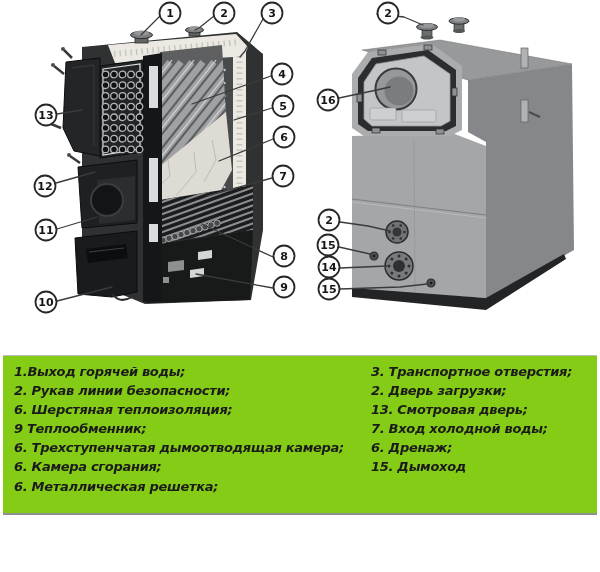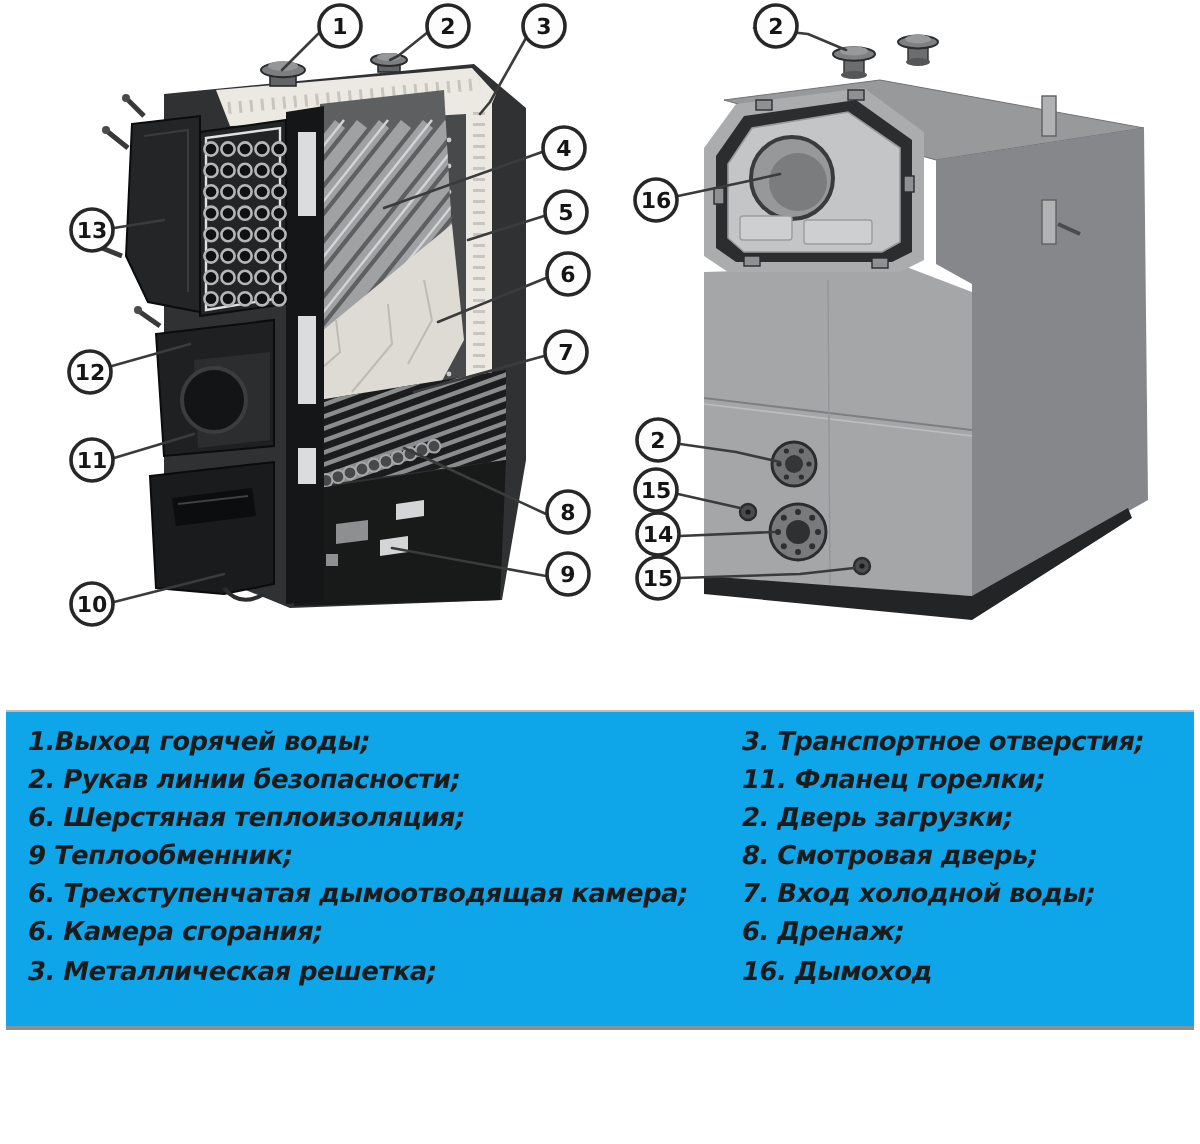--- a/index.html
+++ b/index.html
@@ -5,21 +5,21 @@
   html,body{margin:0;padding:0;background:#fff;}
   .stage{position:relative;width:600px;height:572px;background:#ffffff;overflow:hidden;
          font-family:"DejaVu Sans",sans-serif;}
   .stage svg{position:absolute;left:0;top:0;display:block;}
   
   .co{fill:#fdfdfd;stroke:#272727;stroke-width:1.8;}
   .con{font:bold 11px "DejaVu Sans",sans-serif;text-anchor:middle;fill:#151515;}
   .leader{fill:none;stroke:#3b3b3b;stroke-width:1.3;stroke-linecap:round;stroke-linejoin:round;}
   
   .legend{position:absolute;left:3px;top:355px;width:594px;height:160px;box-sizing:border-box;
-          background:#0ea5e9;border-top:1px solid #bdbdbd;border-bottom:2px solid #8f8f8f;
+          background:#84cc16;border-top:1px solid #bdbdbd;border-bottom:2px solid #8f8f8f;
           display:flex;padding:6px 0 0 11px;}
   .legend .col{display:flex;flex-direction:column;}
   .legend .col-left{width:357px;flex:none;}
   .legend .col-right{flex:1;min-width:0;}
   .legend-item{font:italic bold 13px/19.1px "DejaVu Sans",sans-serif;color:#1b1b1b;
                letter-spacing:-0.3px;white-space:nowrap;}
 </style>
 </head>
 <body>
 
@@ -380,26 +380,25 @@
   </svg>
 
   <div class="legend">
     <div class="col col-left">
       <div class="legend-item">1.Выход горячей воды;</div>
       <div class="legend-item">2. Рукав линии безопасности;</div>
       <div class="legend-item">6. Шерстяная теплоизоляция;</div>
       <div class="legend-item">9 Теплообменник;</div>
       <div class="legend-item">6. Трехступенчатая дымоотводящая камера;</div>
       <div class="legend-item">6. Камера сгорания;</div>
-      <div class="legend-item">3. Металлическая решетка;</div>
+      <div class="legend-item">6. Металлическая решетка;</div>
     </div>
     <div class="col col-right">
       <div class="legend-item">3. Транспортное отверстия;</div>
-      <div class="legend-item">11. Фланец горелки;</div>
       <div class="legend-item">2. Дверь загрузки;</div>
-      <div class="legend-item">8. Смотровая дверь;</div>
+      <div class="legend-item">13. Смотровая дверь;</div>
       <div class="legend-item">7. Вход холодной воды;</div>
       <div class="legend-item">6. Дренаж;</div>
-      <div class="legend-item">16. Дымоход</div>
+      <div class="legend-item">15. Дымоход</div>
     </div>
   </div>
 
 </div>
 
 </body></html>

